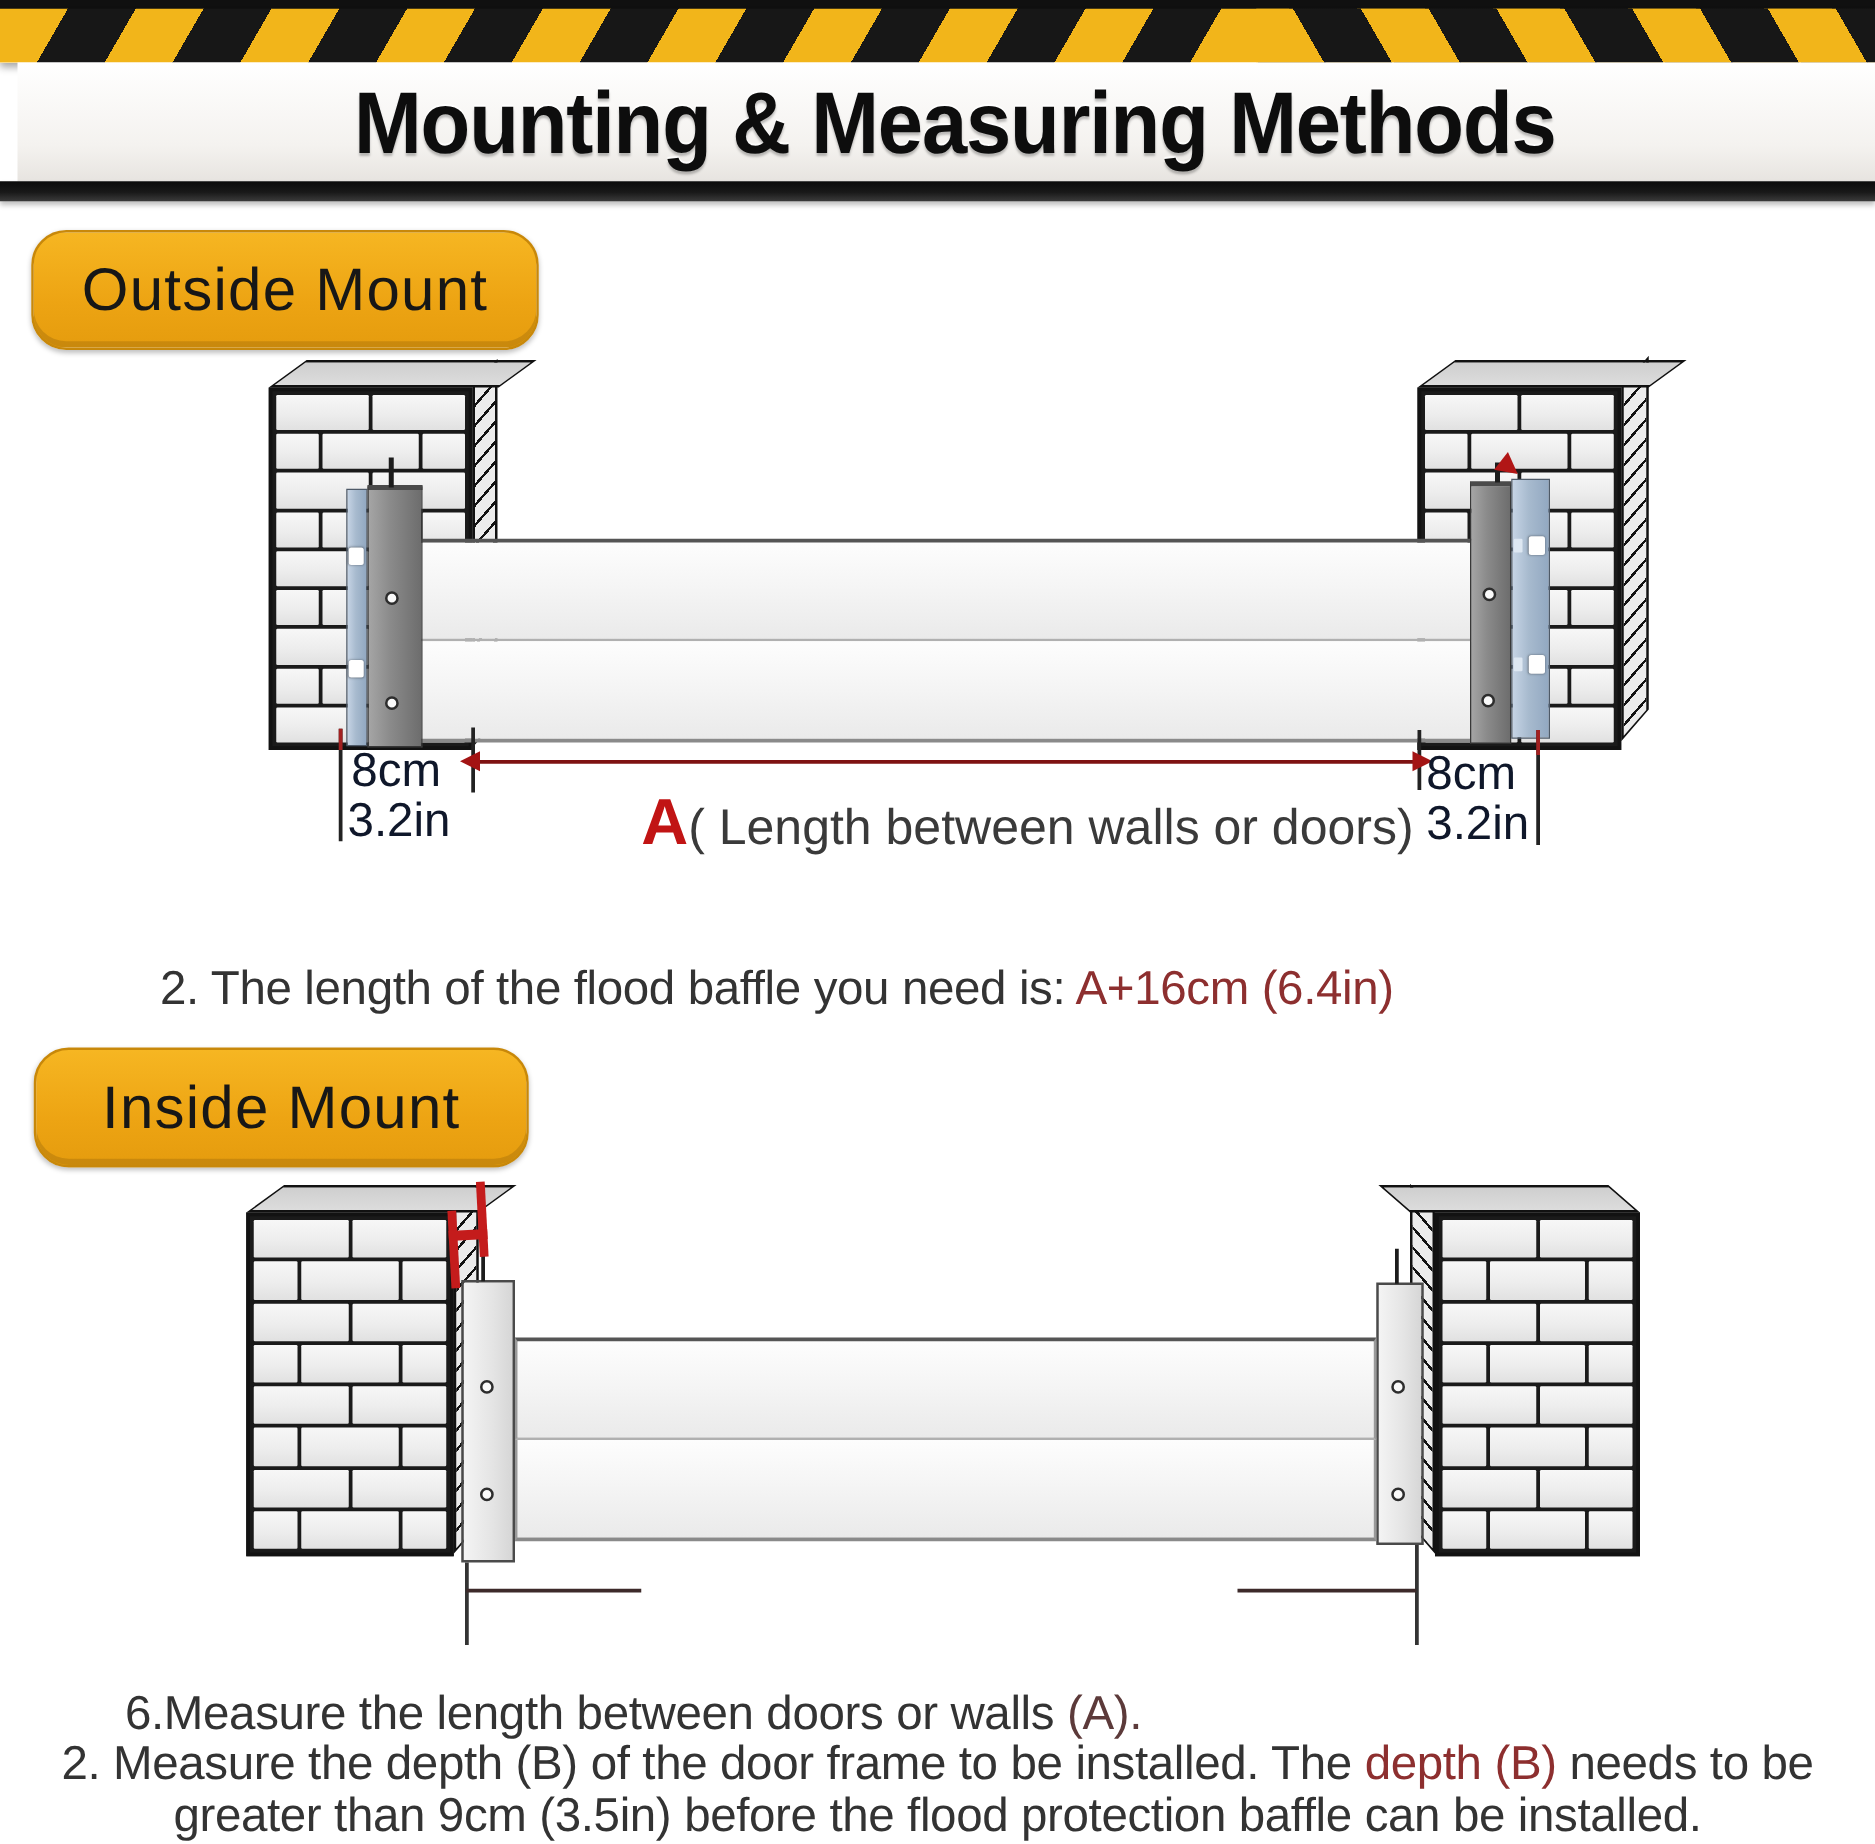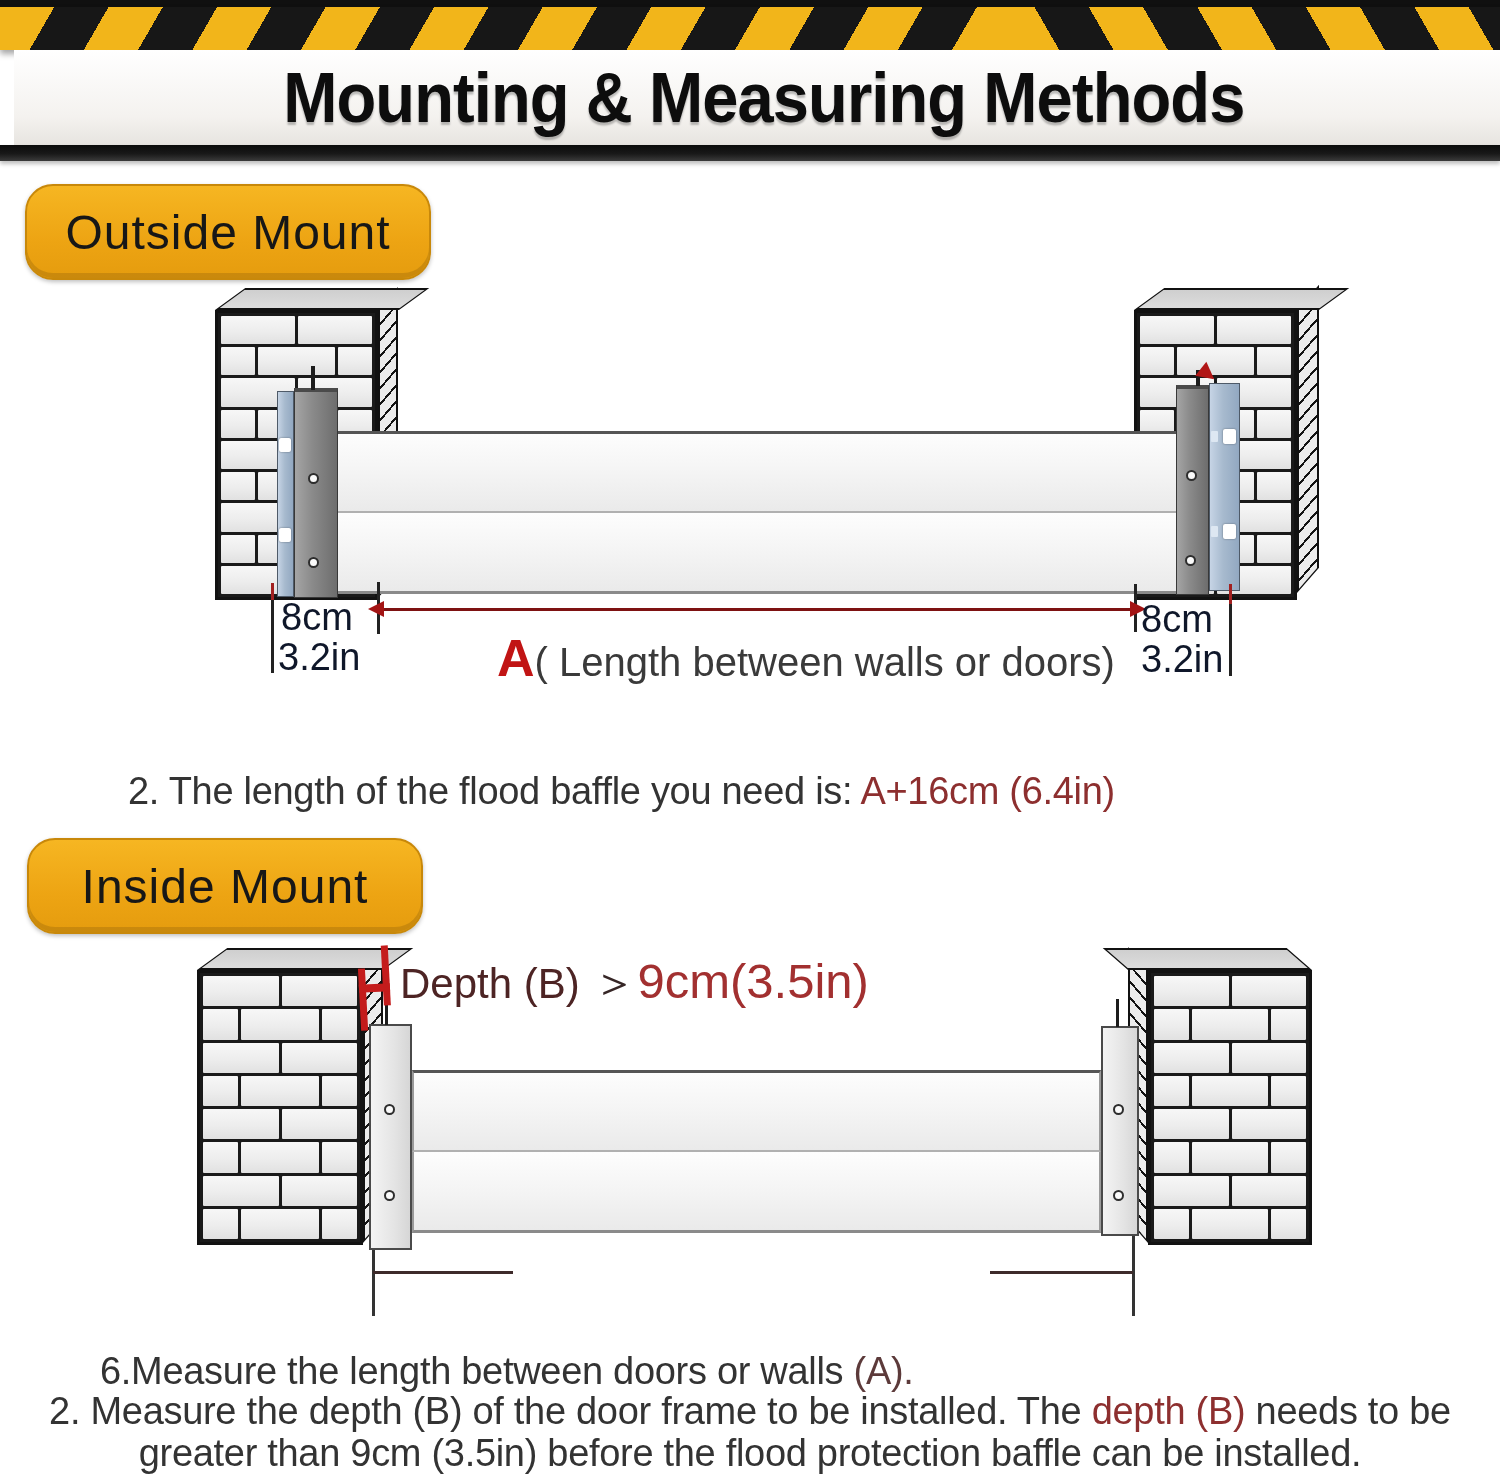--- a/index.html
+++ b/index.html
@@ -62,21 +62,21 @@
   
   .tick{background:#222;width:3px;}
   .tick-red{background:#a22020;width:3px;}
   .dim-arrow{height:3px;background:#7e1212;}
   .dim-arrow::before{content:'';position:absolute;left:-15px;top:-7px;width:0;height:0;
         border-top:8px solid transparent;border-bottom:8px solid transparent;border-right:16px solid #a31414;}
   .dim-arrow::after{content:'';position:absolute;right:-15px;top:-7px;width:0;height:0;
         border-top:8px solid transparent;border-bottom:8px solid transparent;border-left:16px solid #a31414;}
   .dim-line{height:3px;background:#3d2a2a;}
   .dim-text{font-size:38px;color:#0f172a;white-space:nowrap;}
-  .span-label{font-size:40px;color:#3a3a3a;white-space:nowrap;}
+  .span-label{font-size:40px;color:#3a3a3a;white-space:nowrap;margin-left:16px;}
   .span-label .red-a{font-size:52px;font-weight:700;color:#c11414;}
   .inside-span{font-size:47px;color:#2d2d2d;white-space:nowrap;}
   .inside-span .red-a{color:#a22525;}
   .depth-note{white-space:nowrap;}
   .depth-note .lbl{font-size:42px;color:#4d2424;}
   .depth-note .gt{font-size:46px;color:#362626;}
   .depth-note .val{font-size:49px;color:#a23030;}
   .red-bar{background:#c41c1c;position:absolute;}
 
   
@@ -337,23 +337,20 @@
 
   <div class="abs panel first" style="left:412px;top:1070px;width:689px;height:82px;"></div>
   <div class="abs panel second" style="left:412px;top:1152px;width:689px;height:81px;"></div>
 
   <div class="abs" style="left:357px;top:946px;width:36px;height:86px;transform:rotate(-3deg);">
     <div class="red-bar" style="left:2px;top:22px;width:7px;height:62px;"></div>
     <div class="red-bar" style="left:26px;top:0px;width:7px;height:60px;"></div>
     <div class="red-bar" style="left:2px;top:38px;width:31px;height:8px;"></div>
   </div>
 
-  <div class="abs depth-note" style="left:400px;top:952px;">
-    <span class="lbl">Depth (B) </span><span class="gt">＞</span><span class="val">9cm(3.5in)</span>
-  </div>
 
   <div class="abs tick" style="left:372px;top:1250px;height:66px;background:#333;"></div>
   <div class="abs tick" style="left:1132px;top:1236px;height:80px;background:#333;"></div>
   <div class="abs dim-line" style="left:373px;top:1271px;width:140px;"></div>
   <div class="abs dim-line" style="left:990px;top:1271px;width:143px;"></div>
 
   <div class="abs step" style="left:100px;top:1350px;">
     <span>6.Measure the length between doors or walls </span><span class="accent-soft">(A).</span>
   </div>
   <div class="abs step-block" style="left:48px;top:1390px;width:1404px;">

